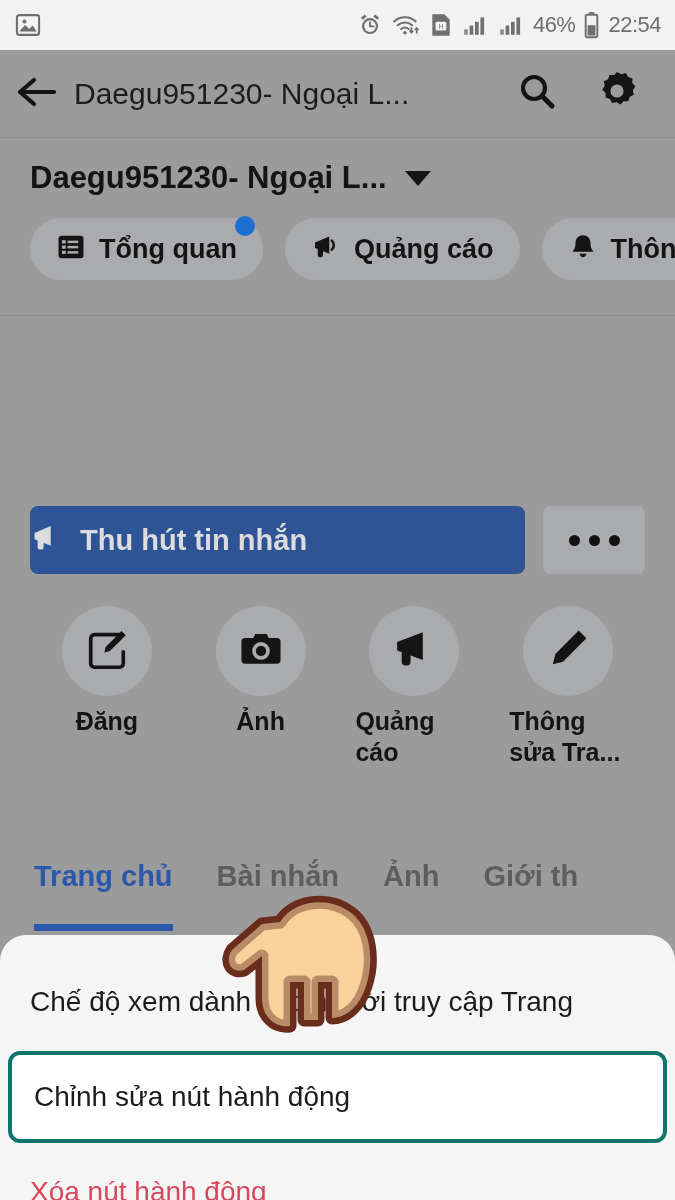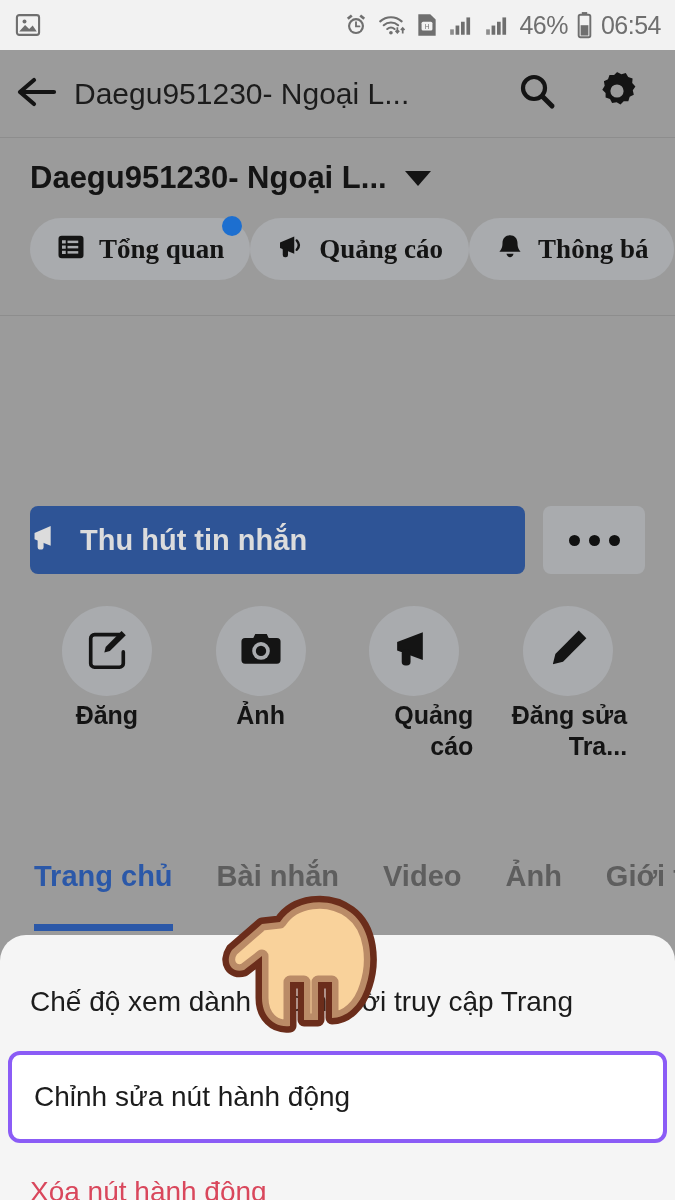--- a/index.html
+++ b/index.html
@@ -13,21 +13,21 @@
 
   
   .statusbar {
     position: absolute; top: 0; left: 0; width: 675px; height: 50px;
     background: #f2f2f2;
     display: flex; align-items: center; justify-content: space-between;
     padding: 0 14px;
   }
   .sb-left { display: flex; align-items: center; }
   .sb-right { display: flex; align-items: center; gap: 8px; }
-  .sb-text { font-size: 25px; color: #6f6f6f; letter-spacing: -0.5px; }
+  .sb-text { font-size: 22px; color: #6f6f6f; letter-spacing: -0.5px; }
   .sb-ico { display: inline-flex; align-items: center; }
 
   
   .appbar {
     position: absolute; top: 50px; left: 0; width: 675px; height: 88px;
     background: #9b9b9b;
     display: flex; align-items: center;
     border-bottom: 1px solid #8d8d8d;
   }
   .back-btn { width: 74px; display: flex; align-items: center; justify-content: center; }
@@ -46,21 +46,21 @@
   .page-title-row { display: flex; align-items: center; gap: 18px; }
   .page-title {
     font-size: 31px; font-weight: bold; color: #141414;
     white-space: nowrap;
   }
   .caret-down {
     width: 0; height: 0;
     border-left: 13px solid transparent; border-right: 13px solid transparent;
     border-top: 15px solid #141414;
   }
-  .pills { display: flex; margin-top: 22px; font-family: Liberation Serif, serif; }
+  .pills { display: flex; gap: 22px; margin-top: 22px; }
   .pill {
     position: relative;
     background: #a9abae; border-radius: 32px;
     height: 62px; display: flex; align-items: center; gap: 13px;
     padding: 0 26px; white-space: nowrap; flex: 0 0 auto;
   }
   .pill-label { font-size: 27px; color: #141414; font-weight: bold; }
   .badge-dot {
     position: absolute; top: -2px; right: 8px;
     width: 20px; height: 20px; border-radius: 50%;
@@ -84,22 +84,22 @@
   }
   .dot3 { width: 11px; height: 11px; border-radius: 50%; background: #111; }
 
   .quick-row { display: flex; padding: 32px 30px 0 30px; gap: 0; }
   .quick-item { flex: 1; display: flex; flex-direction: column; align-items: center; }
   .quick-circle {
     width: 90px; height: 90px; border-radius: 50%; background: #a9abae;
     display: flex; align-items: center; justify-content: center;
   }
   .quick-label {
-    margin-top: 4px; font-size: 25px; color: #141414; font-weight: bold;
-    text-align: right; line-height: 1.25; max-width: 118px;
+    margin-top: 10px; font-size: 25px; color: #141414; font-weight: bold;
+    text-align: left; line-height: 1.25; max-width: 118px;
   }
 
   
   .tabbar {
     position: absolute; top: 836px; left: 4px; width: 675px; height: 98px;
     background: #9b9b9b;
     display: flex; align-items: flex-start; padding: 24px 0 0 0;
     overflow: hidden;
   }
   .tab {
@@ -123,21 +123,21 @@
   .sheet-item {
     height: 66px; display: flex; align-items: center;
     padding: 0 30px;
     font-size: 28px; color: #1c1c1c;
   }
   .sheet-item-1 { margin-top: 34px; }
   .sheet-item.danger { color: #d9475c; }
   .sheet-item-highlight {
     margin: 16px 8px; height: 92px;
     background: #ffffff;
-    border: 4px solid #8b5cf6; border-radius: 12px;
+    border: 4px solid #0f766e; border-radius: 12px;
     display: flex; align-items: center; padding: 0 22px;
     font-size: 28px; color: #1c1c1c;
   }
 
   
   .hand {
     position: absolute; left: 222px; top: 878px;
     width: 172px; height: 168px; pointer-events: none;
   }
 </style>
@@ -200,21 +200,21 @@
         </svg>
       </span>
       <span class="sb-text">46%</span>
       <span class="sb-ico">
         <svg width="17" height="28" viewBox="0 0 14 26">
           <rect x="4.5" y="1" width="5" height="2.4" fill="#6f6f6f"></rect>
           <rect x="1.6" y="3.4" width="10.8" height="21" rx="1.6" fill="none" stroke="#6f6f6f" stroke-width="1.8"></rect>
           <rect x="3.4" y="13.2" width="7.2" height="9.6" fill="#6f6f6f"></rect>
         </svg>
       </span>
-      <span class="sb-text">06:54</span>
+      <span class="sb-text">22:54</span>
     </div>
   </div>
 
   <div class="appbar">
     <div class="back-btn">
       <span>
         <svg width="46" height="40" viewBox="0 0 46 40">
           <path d="M20 8 L6 20 L20 32" stroke="#141414" stroke-width="4.2" fill="none" stroke-linecap="round" stroke-linejoin="round"></path>
           <path d="M6.5 20 H40" stroke="#141414" stroke-width="4.2" stroke-linecap="round"></path>
         </svg>
@@ -344,36 +344,33 @@
 
 
       <div class="quick-item">
         <div class="quick-circle">
           <span>
             <svg width="46" height="46" viewBox="0 0 24 24">
               <path d="M17.6 2.4 l4 4 l-12.2 12.2 l-5.3 1.3 l1.3 -5.3 z" fill="#141414"></path>
             </svg>
           </span>
         </div>
-        <div class="quick-label">Đăng sửa Tra...</div>
+        <div class="quick-label">Thông sửa Tra...</div>
       </div>
 
     </div>
   </div>
 
   <div class="tabbar">
     <div class="tab active">
       <span>Trang chủ</span>
       <span class="tab-underline"></span>
     </div>
     <div class="tab">
       <span>Bài nhắn</span>
-    </div>
-    <div class="tab">
-      <span>Video</span>
     </div>
     <div class="tab">
       <span>Ảnh</span>
     </div>
     <div class="tab">
       <span>Giới th</span>
     </div>
   </div>
 
   <div class="sheet">

